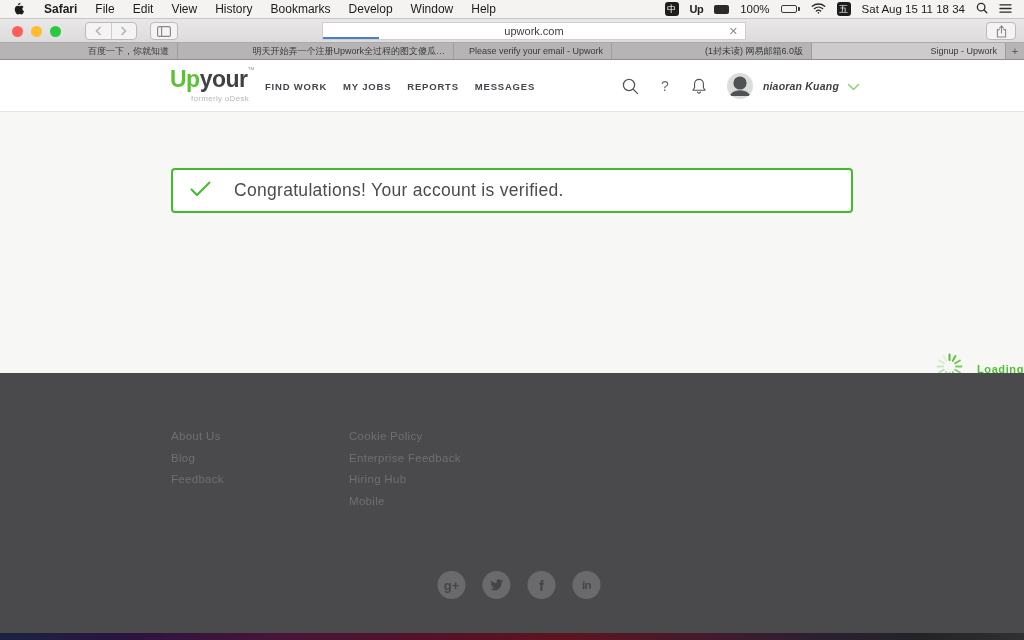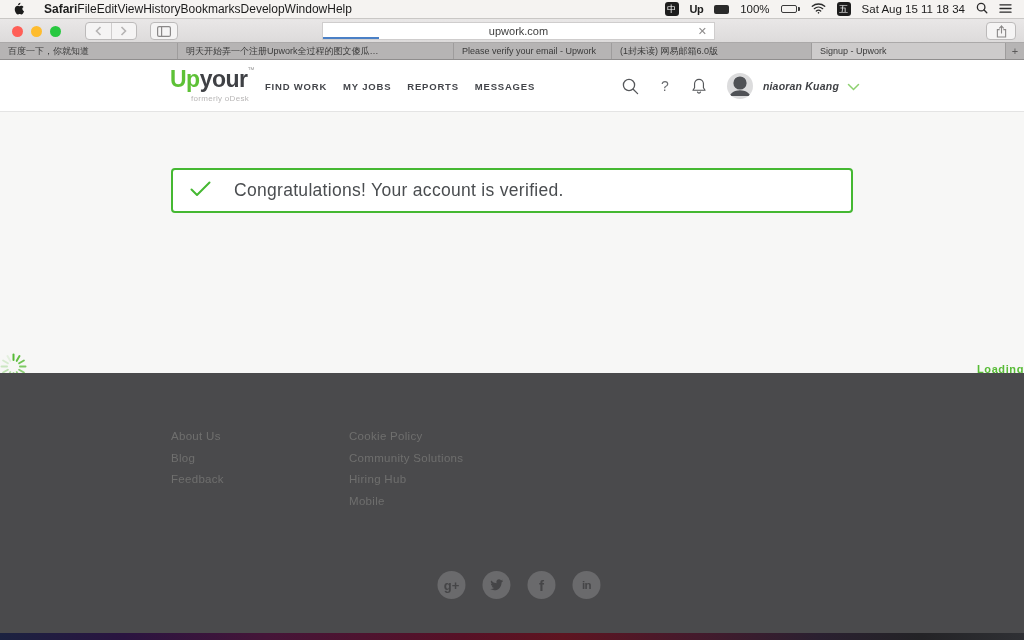--- a/index.html
+++ b/index.html
@@ -6,21 +6,21 @@
   html,body { width:1024px; height:640px; overflow:hidden; }
   body { font-family:"Liberation Sans","DejaVu Sans",sans-serif; background:#f7f7f6; }
   .screen { position:relative; width:1024px; height:640px; }
 
   
   .menubar { position:absolute; top:0; left:0; width:1024px; height:19px;
     background:#f5f3f1; border-bottom:1px solid #c9c7c5; display:flex; align-items:center;
     font-size:12px; color:#1c1c1c; }
   .menubar .apple { margin-left:14px; display:flex; align-items:center; }
   .menubar .appname { font-weight:bold; margin-left:18px; }
-  .menubar .menu-item { }
+  .menubar .menu-item { margin-left:18px; }
   .menubar .spacer { flex:1; }
   .status { display:flex; align-items:center; gap:11px; margin-right:12px; font-size:11.5px; }
   .ime-badge { width:14px; height:14px; background:#1d1d1d; color:#fff; border-radius:3px;
     font-size:9px; display:flex; align-items:center; justify-content:center; }
   .up-badge { font-weight:bold; font-size:11px; letter-spacing:-0.5px; }
   .widget-rect { width:15px; height:9px; background:#2a2a2a; border-radius:2px; }
   .batt { display:flex; align-items:center; gap:1px; }
   .batt-body { width:16px; height:8px; border:1px solid #3a3a3a; border-radius:2px; padding:1px; }
   .batt-fill { width:100%; height:100%; background:#3a3a3a; }
   .batt-nub { width:2px; height:4px; background:#3a3a3a; border-radius:0 1px 1px 0; }
@@ -33,30 +33,30 @@
   .dot { width:11px; height:11px; border-radius:50%; }
   .dot.red { background:#ff5f57; } .dot.yellow { background:#febc2e; } .dot.green { background:#28c840; }
   .navgroup { position:absolute; top:3px; left:85px; width:52px; height:18px; display:flex;
     background:#f5f4f4; border:1px solid #bcbaba; border-radius:4px; overflow:hidden; }
   .navgroup .navbtn { flex:1; display:flex; align-items:center; justify-content:center; color:#b9b7b7; }
   .navgroup .navbtn:first-child { border-right:1px solid #cfcdcd; }
   .toolbtn { position:absolute; top:3px; height:18px; background:#f5f4f4; border:1px solid #bcbaba;
     border-radius:4px; display:flex; align-items:center; justify-content:center; }
   .sidebar-btn { left:150px; width:28px; }
   .share-btn { left:986px; width:30px; }
-  .urlfield { position:absolute; top:3px; left:322px; width:393px; height:18px; background:#fff;
+  .urlfield { position:absolute; top:3px; left:322px; width:424px; height:18px; background:#fff;
     border:1px solid #cfcdcd; border-radius:0; overflow:hidden;
     display:flex; align-items:center; justify-content:center; font-size:11px; color:#3d3d3d; }
   .urlfield .stop-x { position:absolute; right:7px; color:#8d8b8b; font-size:11px; }
   .url-progress { position:absolute; left:0; bottom:0; height:2.5px; width:56px; background:#4a80c6; }
 
   
   .tabbar { position:absolute; top:43px; left:0; width:1024px; height:17px; display:flex;
     background:#b6b4b4; border-bottom:1px solid #8f8d8d; font-size:9px; color:#3a3a3a; }
-  .tab { height:100%; display:flex; align-items:center; justify-content:flex-start;
+  .tab { height:100%; display:flex; align-items:center; justify-content:flex-end;
     border-right:1px solid #9e9c9c; padding:0 8px; overflow:hidden; white-space:nowrap; }
   .tab span { overflow:hidden; text-overflow:ellipsis; white-space:nowrap; }
   .tab.active { background:#cdcbcb; }
   .newtab { width:18px; display:flex; align-items:center; justify-content:center;
     color:#5a5858; font-size:11px; }
 
   
   .site-header { position:absolute; top:60px; left:0; width:1024px; height:52px; background:#fff;
     border-bottom:1px solid #e4e4e4; }
   .logo { position:absolute; left:170px; top:6px; font-size:23px; font-weight:bold; letter-spacing:-0.5px; }
@@ -72,21 +72,21 @@
   .avatar { margin-left:20px; width:26px; height:26px; }
   .username { margin-left:10px; font-size:10.5px; font-weight:bold; color:#3f4145; letter-spacing:0.2px;font-style:italic; }
   .chev-dn { margin-left:8px; }
 
   .site-main { position:absolute; top:112px; left:0; width:1024px; height:261px; background:#f7f7f6; }
   .alert-box { position:absolute; left:171px; top:56px; width:682px; height:45px; background:#fff;
     border:2px solid #45b832; border-radius:4px; display:flex; align-items:center; }
   .alert-check { margin-left:17px; }
   .alert-text { margin-left:23px; font-size:17.5px; color:#4a4d50; letter-spacing:0.3px; }
   .loading-row { position:absolute; top:243px; left:0; width:1024px; height:27px;
-    display:flex; align-items:center; justify-content:space-between; gap:14px; }
+    display:flex; align-items:center; justify-content:flex-end; gap:14px; }
   .loading-label { color:#57bb36; font-size:11px; font-weight:bold; letter-spacing:0.6px; }
 
   .site-footer { position:absolute; top:373px; left:0; width:1024px; height:260px; background:#4a4a4c; }
   .foot-cols { position:absolute; left:171px; top:58px; display:grid; grid-template-columns:repeat(4,178px); }
   .foot-col { display:flex; flex-direction:column; }
   .foot-link { font-size:11.5px; color:#6f6f6e; letter-spacing:0.3px; margin-bottom:10px; line-height:11.5px; }
   .social-row { position:absolute; top:198px; left:519px; transform:translateX(-50%);
     display:flex; gap:17px; }
   .soc { width:28px; height:28px; border-radius:50%; background:#6a6a6c; color:#454547;
     display:flex; align-items:center; justify-content:center; font-weight:bold; }
@@ -288,21 +288,21 @@
 
   <div class="site-footer">
     <div class="foot-cols">
       <div class="foot-col">
         <span class="foot-link">About Us</span>
         <span class="foot-link">Blog</span>
         <span class="foot-link">Feedback</span>
       </div>
       <div class="foot-col">
         <span class="foot-link">Cookie Policy</span>
-        <span class="foot-link">Community Solutions</span>
+        <span class="foot-link">Enterprise Feedback</span>
         <span class="foot-link">Hiring Hub</span>
         <span class="foot-link">Mobile</span>
       </div>
     </div>
     <div class="social-row">
       <span class="soc gp">g+</span>
       <span class="soc">
         <svg width="14" height="12" viewBox="0 0 24 20" fill="#454547">
             <path d="M23 2.4c-.8.4-1.7.6-2.6.8A4.5 4.5 0 0 0 22.4.7c-.9.5-1.8.9-2.8 1.1A4.4 4.4 0 0 0 12 5.8v1A12.6 12.6 0 0 1 2.9 2.1a4.4 4.4 0 0 0 1.4 5.9c-.7 0-1.4-.2-2-.5v.1c0 2.1 1.5 3.9 3.5 4.3-.6.2-1.3.2-2 .1a4.4 4.4 0 0 0 4.1 3.1A8.9 8.9 0 0 1 1.3 17 12.5 12.5 0 0 0 8 19c8.1 0 12.6-6.7 12.6-12.6v-.6c.9-.6 1.6-1.4 2.4-2.4z"></path>
           </svg>

